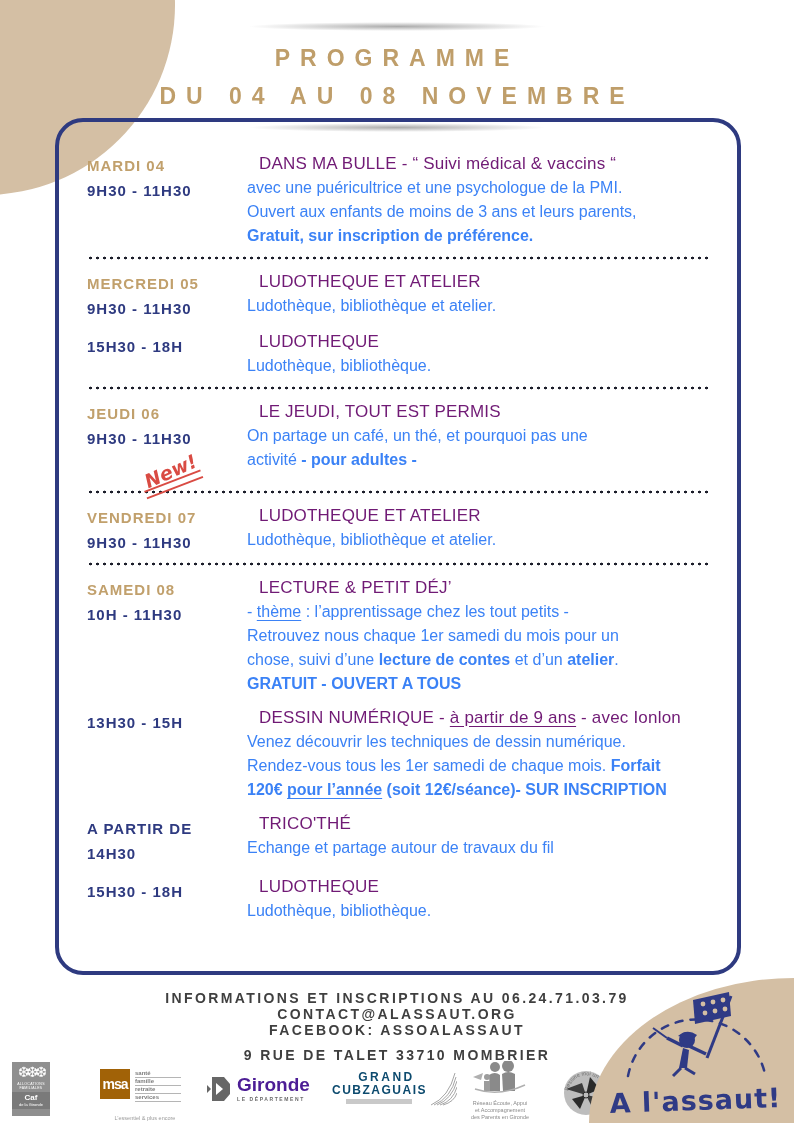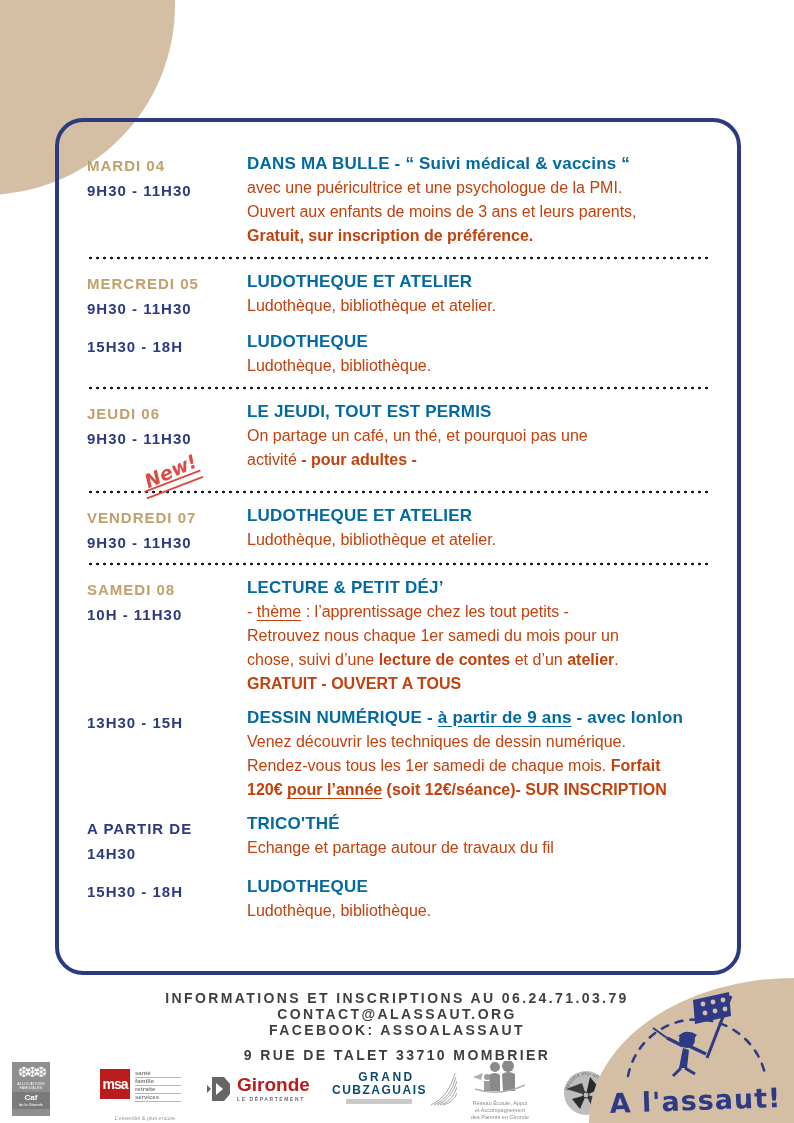--- a/index.html
+++ b/index.html
@@ -20,22 +20,22 @@
 
   
   .schedule-box { position:absolute; left:55px; top:118px; width:686px; height:857px;
                   border:4px solid #2e3a80; border-radius:28px; padding:28px 28px 12px 28px; }
   .event-row { display:flex; margin-top:10px; }
   .event-row:first-child { margin-top:2px; }
   .col-left { width:160px; flex-shrink:0; padding-top:3px; }
   .col-right { flex:1; min-width:0; }
   .day { color:#c1a06c; font-size:15px; font-weight:700; letter-spacing:1px; line-height:22px; }
   .time { color:#2e3a80; font-size:15px; font-weight:700; letter-spacing:1px; line-height:22px; margin-top:3px; }
-  .event-title { color:#0369a1; font-size:17px; font-weight:700; letter-spacing:.2px; line-height:24px; white-space:nowrap; }
-  .body-line { color:#c2410c; font-size:16px; line-height:24px; white-space:nowrap; }
+  .event-title { color:#701a75; font-size:17px; font-weight:400; letter-spacing:.2px; line-height:24px; white-space:nowrap;margin-left:12px; }
+  .body-line { color:#3b82f6; font-size:16px; line-height:24px; white-space:nowrap; }
   .seg-b { font-weight:700; }
   .seg-u { text-decoration:underline; text-underline-offset:3px; }
   .dotted-sep { height:4px; margin:8px 0 10px 0;
                 background-image:radial-gradient(circle, #1c1e2a 1.3px, transparent 1.6px);
                 background-size:7px 4px; background-repeat:repeat-x; background-position:left center; }
   .badge-new { color:#d94b43; font-weight:700; font-style:italic; font-size:19px;
                font-family:"DejaVu Sans", sans-serif; transform:rotate(-24deg);
                width:max-content; margin:10px 0 0 56px; position:relative; }
   .badge-new::after { content:""; position:absolute; left:-5px; right:0; bottom:-7px; height:5px;
                       border-top:2px solid #d94b43; border-bottom:2px solid #d94b43; transform:rotate(3deg); }
@@ -48,27 +48,27 @@
   
   .partners { position:absolute; left:0; bottom:0; width:620px; height:66px; }
   .partner { position:absolute; }
   .p-caf { left:12px; top:5px; width:38px; height:54px; background:#8f8f8f; color:#ffffff; text-align:center; }
   .p-caf .caf-icon { font-size:14px; line-height:20px; letter-spacing:-3px; }
   .p-caf .caf-top { font-size:3.5px; line-height:4px; letter-spacing:.3px; }
   .p-caf .caf-band { margin-top:2px; background:#7a7a7a; padding:2px 0 2px 0; }
   .p-caf .caf-name { font-size:8px; font-weight:700; line-height:8px; }
   .p-caf .caf-dept { font-size:4px; line-height:5px; }
   .p-msa { left:100px; top:12px; display:flex; gap:5px; }
-  .msa-square { width:30px; height:30px; background:#b91c1c; color:#fff; font-weight:700;
+  .msa-square { width:30px; height:30px; background:#a16207; color:#fff; font-weight:700;
                 font-size:14px; letter-spacing:-1px; display:flex; align-items:center; justify-content:center; }
   .msa-lines { padding-top:1px; }
   .msa-line { font-size:6px; color:#7d7d7d; font-weight:700; line-height:7px; border-bottom:.5px solid #b5b5b5; width:46px; }
   .msa-tag { position:absolute; left:0; top:46px; width:90px; font-size:5.5px; color:#9a9a9a; text-align:center; }
   .p-gironde { left:205px; top:18px; display:flex; align-items:center; gap:6px; }
-  .gironde-text .g-name { font-size:19px; color:#b91c1c; font-weight:600; line-height:19px; }
+  .gironde-text .g-name { font-size:19px; color:#4c1d95; font-weight:600; line-height:19px; }
   .gironde-text .g-sub { font-size:5px; color:#6b6b6b; letter-spacing:1.6px; font-weight:700; margin-top:2px; }
   .p-cubz { left:332px; top:14px; display:flex; align-items:flex-start; gap:2px; }
   .cubz-text { color:#0c4a6e; font-weight:600; text-align:center; }
   .cubz-text .c1 { font-size:12px; letter-spacing:2.5px; line-height:13px; margin-left:14px; }
   .cubz-text .c2 { font-size:12px; letter-spacing:1.5px; line-height:13px; }
   .cubz-bar { width:66px; height:5px; background:#c9c9c9; margin:2px 0 0 14px; }
   .p-reseau { left:452px; top:4px; width:96px; text-align:center; }
   .reseau-lines { font-size:5.5px; color:#8a8a8a; line-height:6px; margin-top:1px; }
   .p-dessine { left:560px; top:8px; width:52px; height:52px; }
 
@@ -77,20 +77,26 @@
   .alassaut-text { color:#2f3a85; font-weight:900; font-size:27px; letter-spacing:1px;
                    font-family:"DejaVu Sans", sans-serif; transform:rotate(-2deg); line-height:26px; }
 </style>
 </head>
 <body>
 
 <div class="page">
 
   <div class="tan-circle"></div>
 
+  <div class="header">
+    <div class="swoosh top"></div>
+    <div class="main-title">PROGRAMME</div>
+    <div class="main-title">DU 04 AU 08 NOVEMBRE</div>
+    <div class="swoosh bottom"></div>
+  </div>
 
   <div class="schedule-box">
     <div class="events" id="events">
         <div class="event-row">
           <div class="col-left">
             <div class="day">MARDI 04</div>
             <div class="time">9H30 - 11H30</div>
           </div>
           <div class="col-right">
             <div class="event-title"><span class="">DANS MA BULLE  - “ Suivi médical &amp; vaccins “</span></div>

